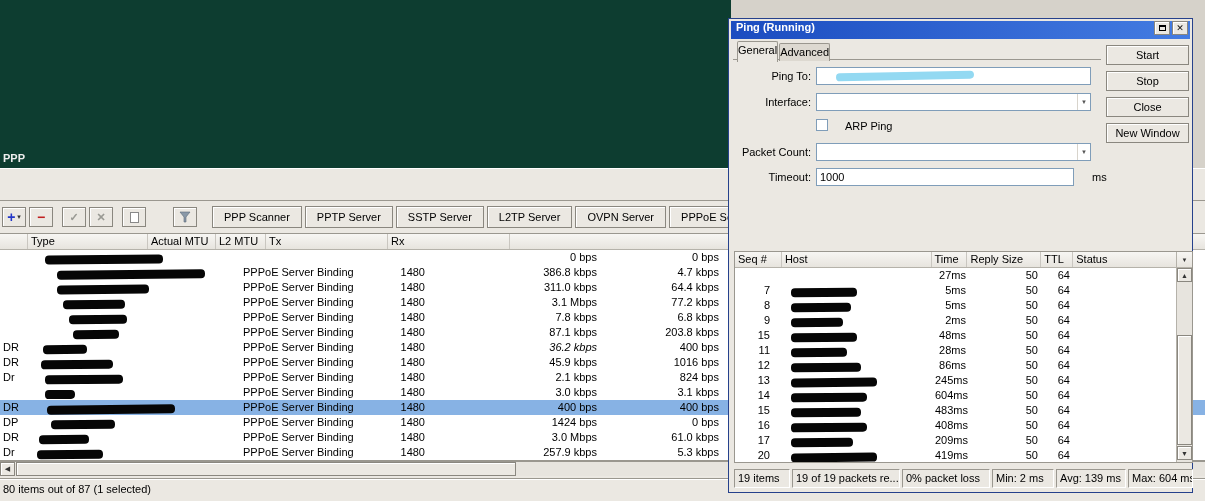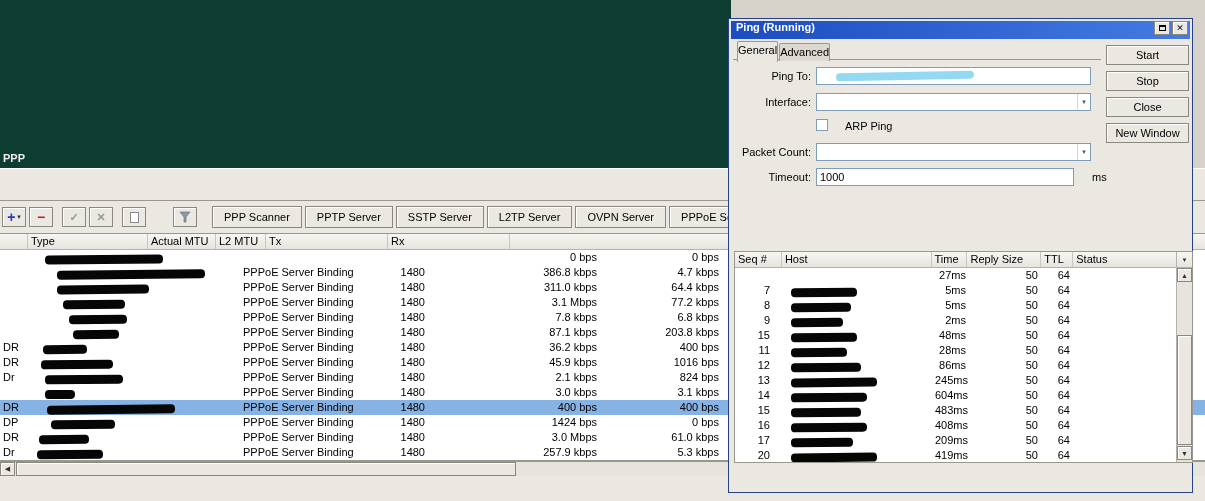--- a/index.html
+++ b/index.html
@@ -202,21 +202,21 @@
           <div class="td num" style="width: 122px;">87.1 kbps</div>
           <div class="td num" style="width: 122px;">203.8 kbps</div>
           <div class="td" style="width: 483px;"></div>
         </div>
         <div class="tr">
           <div class="td" style="width: 28px;">DR</div>
           <div class="td" style="width: 212px;"><span class="scribble" style="width: 44px; margin-left: 12px;"></span></div>
           <div class="td" style="width: 120px;">PPPoE Server Binding</div>
           <div class="td num" style="width: 68px;">1480</div>
           <div class="td num" style="width: 50px;"></div>
-          <div class="td num" style="width: 122px;">36.2 kbps</div>
+          <div class="td num" style="width: 122px; font-style: italic;">36.2 kbps</div>
           <div class="td num" style="width: 122px;">400 bps</div>
           <div class="td" style="width: 483px;"></div>
         </div>
         <div class="tr">
           <div class="td" style="width: 28px;">DR</div>
           <div class="td" style="width: 212px;"><span class="scribble" style="width: 72px; margin-left: 10px;"></span></div>
           <div class="td" style="width: 120px;">PPPoE Server Binding</div>
           <div class="td num" style="width: 68px;">1480</div>
           <div class="td num" style="width: 50px;"></div>
           <div class="td num" style="width: 122px;">45.9 kbps</div>
@@ -284,20 +284,23 @@
           <div class="td" style="width: 483px;"></div>
         </div>
       </div>
   </div>
 
   <div id="ppp-hscroll">
     <div class="sbtn" id="ppp-hleft">◀</div>
     <div id="ppp-hthumb"></div>
   </div>
 
+  <div id="ppp-status">
+    <span>80 items out of 87 (1 selected)</span>
+  </div>
 </div>
 
 <div id="ping">
   <div id="ping-titlebar">
     <span>Ping (Running)</span>
     <span class="tspacer"></span>
     <button class="tbtn">
         <span class="rg"></span>
       </button>
     <button class="tbtn">
@@ -450,13 +453,21 @@
         </div>
       </div>
     <div class="vscroll">
       <div class="colbtn">▼</div>
       <div class="sbtn vs-up">▲</div>
       <div class="vthumb"></div>
       <div class="sbtn vs-down">▼</div>
     </div>
   </div>
 
+  <div id="ping-status">
+      <div class="seg" style="width: 56px;">19 items</div>
+      <div class="seg" style="width: 108px;">19 of 19 packets re...</div>
+      <div class="seg" style="width: 88px;">0% packet loss</div>
+      <div class="seg" style="width: 62px;">Min: 2 ms</div>
+      <div class="seg" style="width: 70px;">Avg: 139 ms</div>
+      <div class="seg">Max: 604 ms</div>
+    </div>
 </div>
 
 </body></html>

